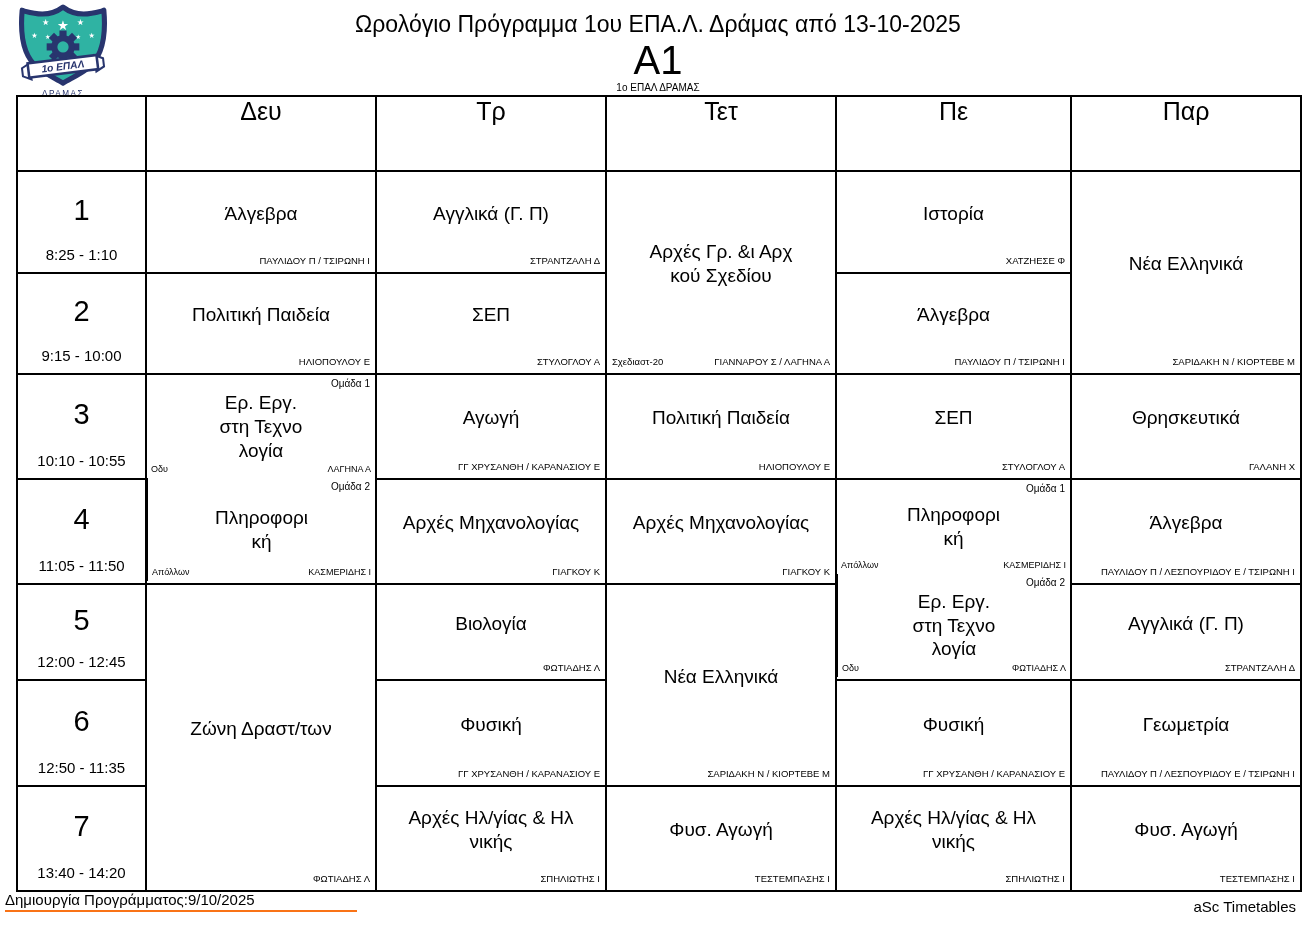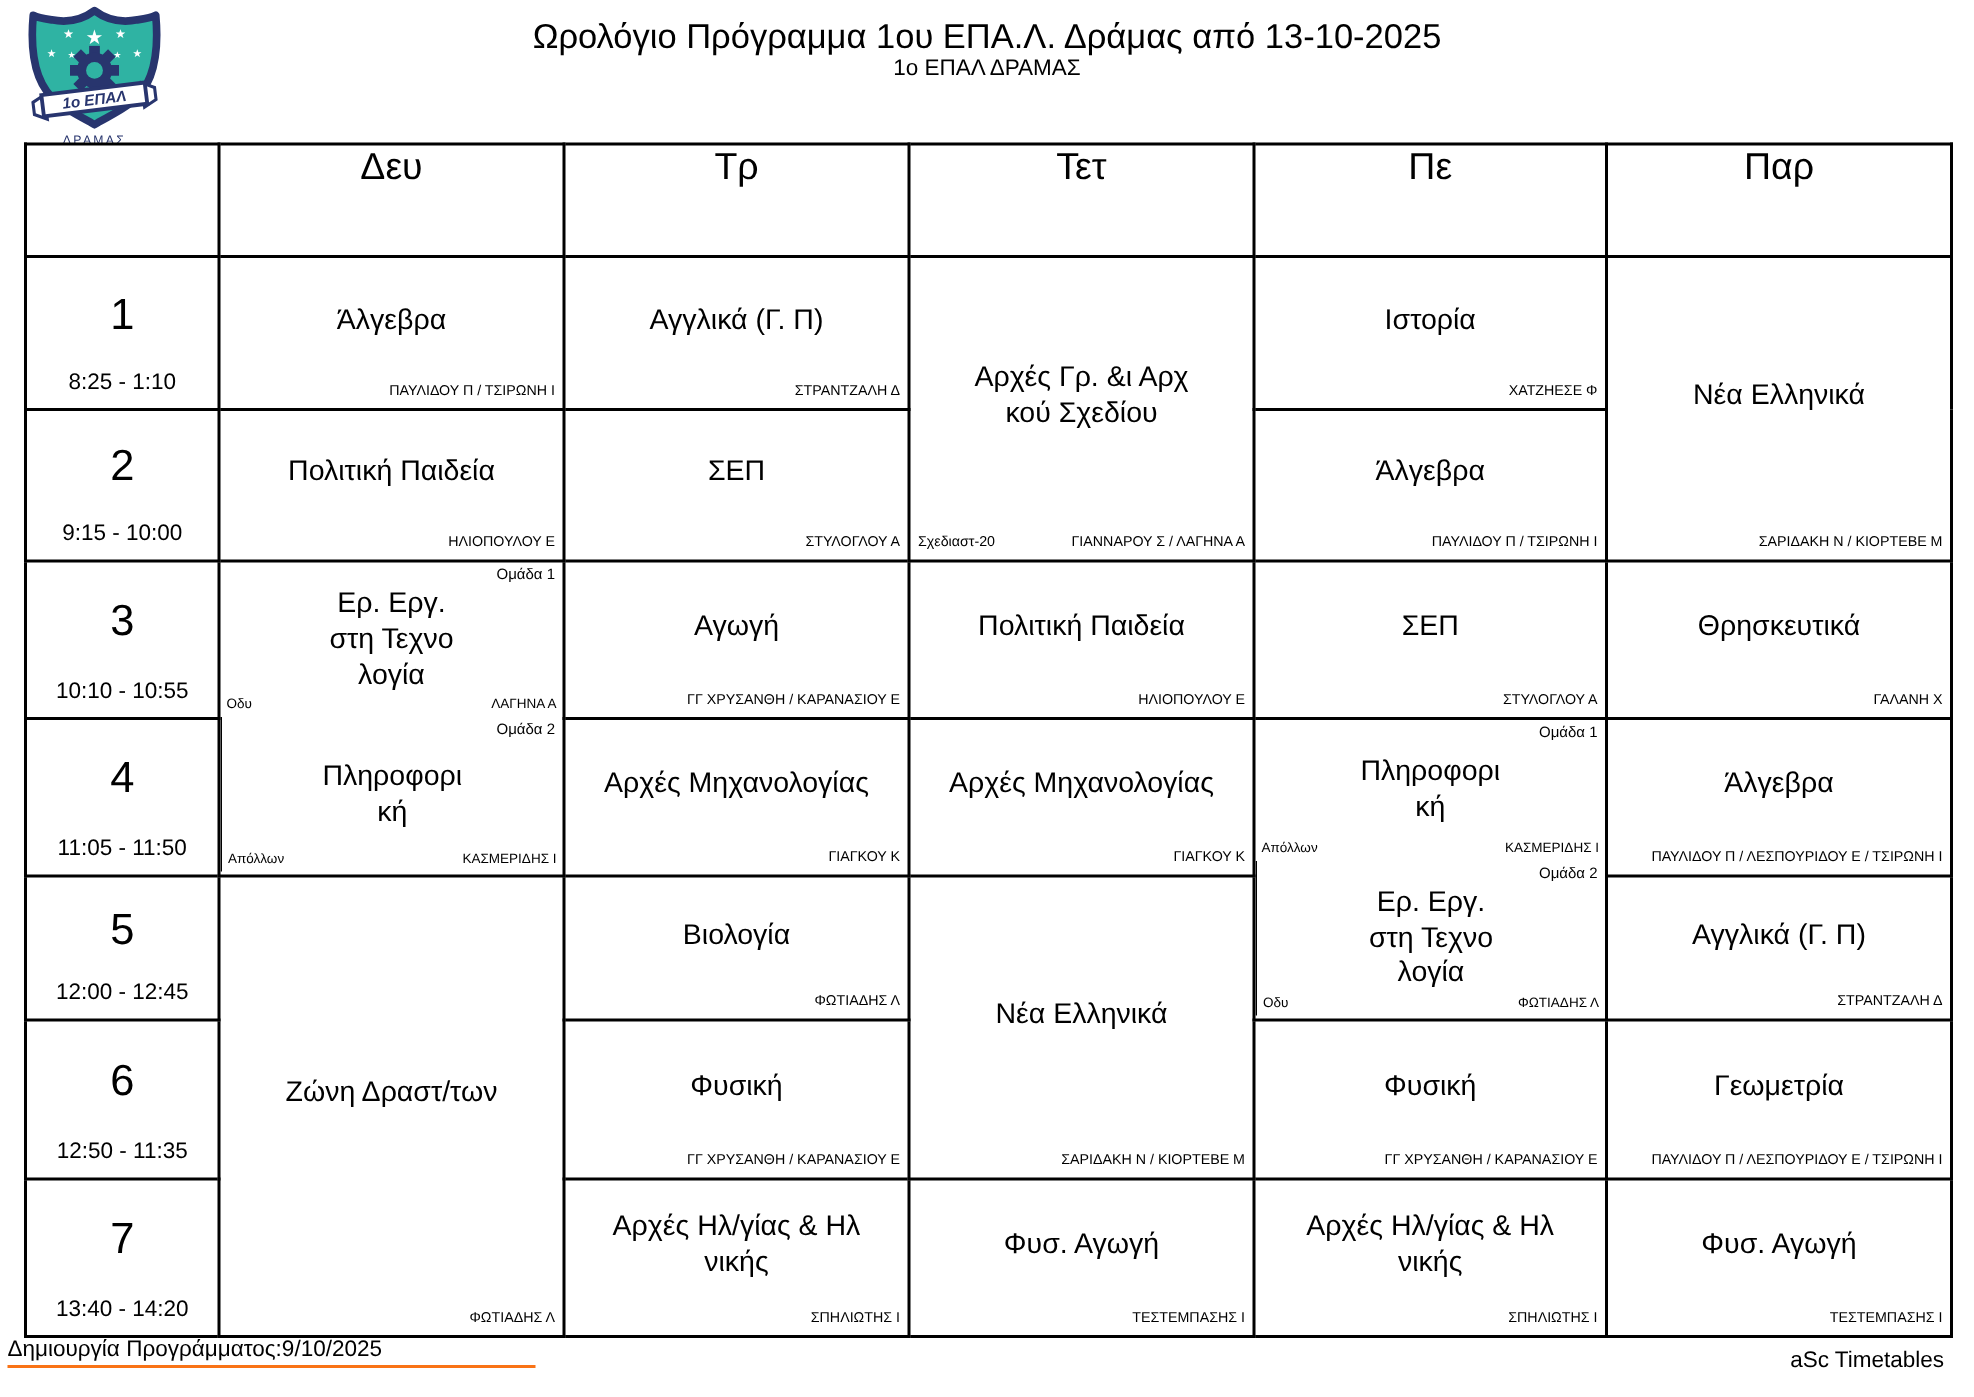--- a/index.html
+++ b/index.html
@@ -8,21 +8,21 @@
     font-family:"Liberation Sans","DejaVu Sans",sans-serif;
     color:#000;
   }
   .page { position:relative; width:1316px; height:931px; overflow:hidden; background:#fff; }
 
   
   .logo { position:absolute; left:14px; top:4px; width:98px; height:94px; }
   .head-center { position:absolute; left:16px; top:0; width:1284px; text-align:center; }
   .page-title { margin-top:10px; font-size:23px; line-height:28px; }
   .class-name { margin-top:2px; font-size:40px; line-height:40px; }
-  .school-name { font-size:15px; line-height:15px; }
+  .school-name { font-size:10px; line-height:15px; }
 
   
   table.tt { position:absolute; left:16px; top:95px; border-collapse:collapse; table-layout:fixed; }
   .tt td { border:2px solid #000; padding:0; vertical-align:top; overflow:hidden; }
   .dayhead { text-align:center; vertical-align:middle; font-size:25px; }
 
   .cell { display:flex; flex-direction:column; }
   .pnum-wrap { flex:1; display:flex; align-items:center; justify-content:center; padding-top:2px; }
   .pnum { font-size:29px; }
   .ptime { text-align:center; font-size:15px; padding-bottom:7px; }
@@ -81,20 +81,21 @@
         <polygon points="88,58 80,54 80,70 88,66" fill="#ffffff" stroke="#28356e" stroke-width="2"></polygon>
         <rect x="14" y="54" width="68" height="14" fill="#ffffff" stroke="#28356e" stroke-width="2.5"></rect>
         <text x="48" y="64.5" font-size="10" font-style="italic" font-weight="bold" fill="#28356e" text-anchor="middle">1ο ΕΠΑΛ</text>
       </g>
       <text x="48" y="90" font-size="8" letter-spacing="1.5" fill="#28356e" text-anchor="middle">ΔΡΑΜΑΣ</text>
     </svg>
   </div>
 
   <div class="head-center">
     <div class="page-title">Ωρολόγιο Πρόγραμμα 1ου ΕΠΑ.Λ. Δράμας από 13-10-2025</div>
+    <div class="class-name">Α1</div>
     <div class="school-name">1ο ΕΠΑΛ ΔΡΑΜΑΣ</div>
   </div>
 
   <table class="tt">
     <colgroup>
       <col style="width:129px">
         <col style="width:230px">
         <col style="width:230px">
       <col style="width:230px">
         <col style="width:235px">

